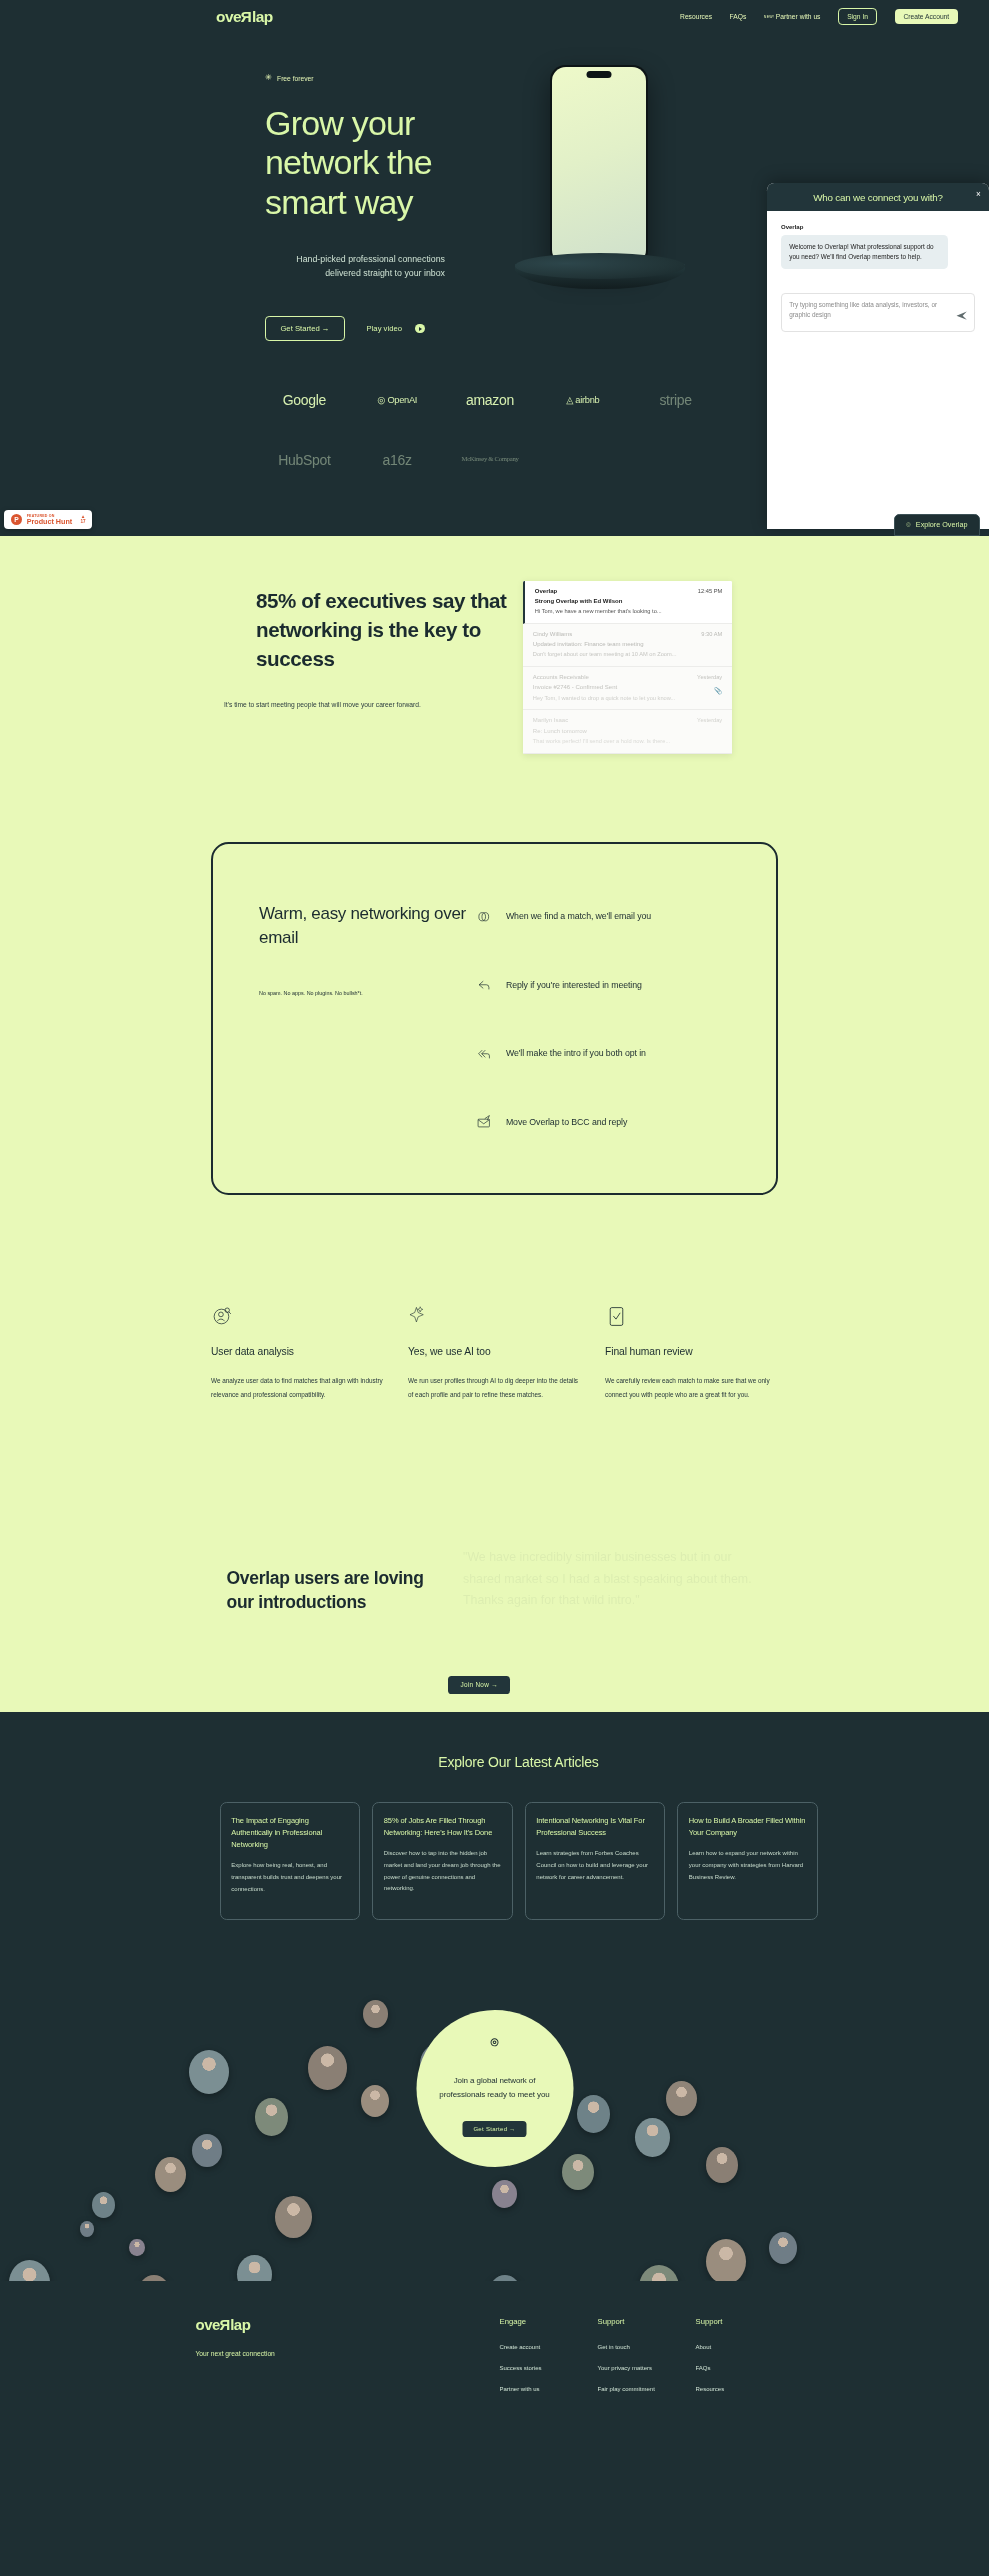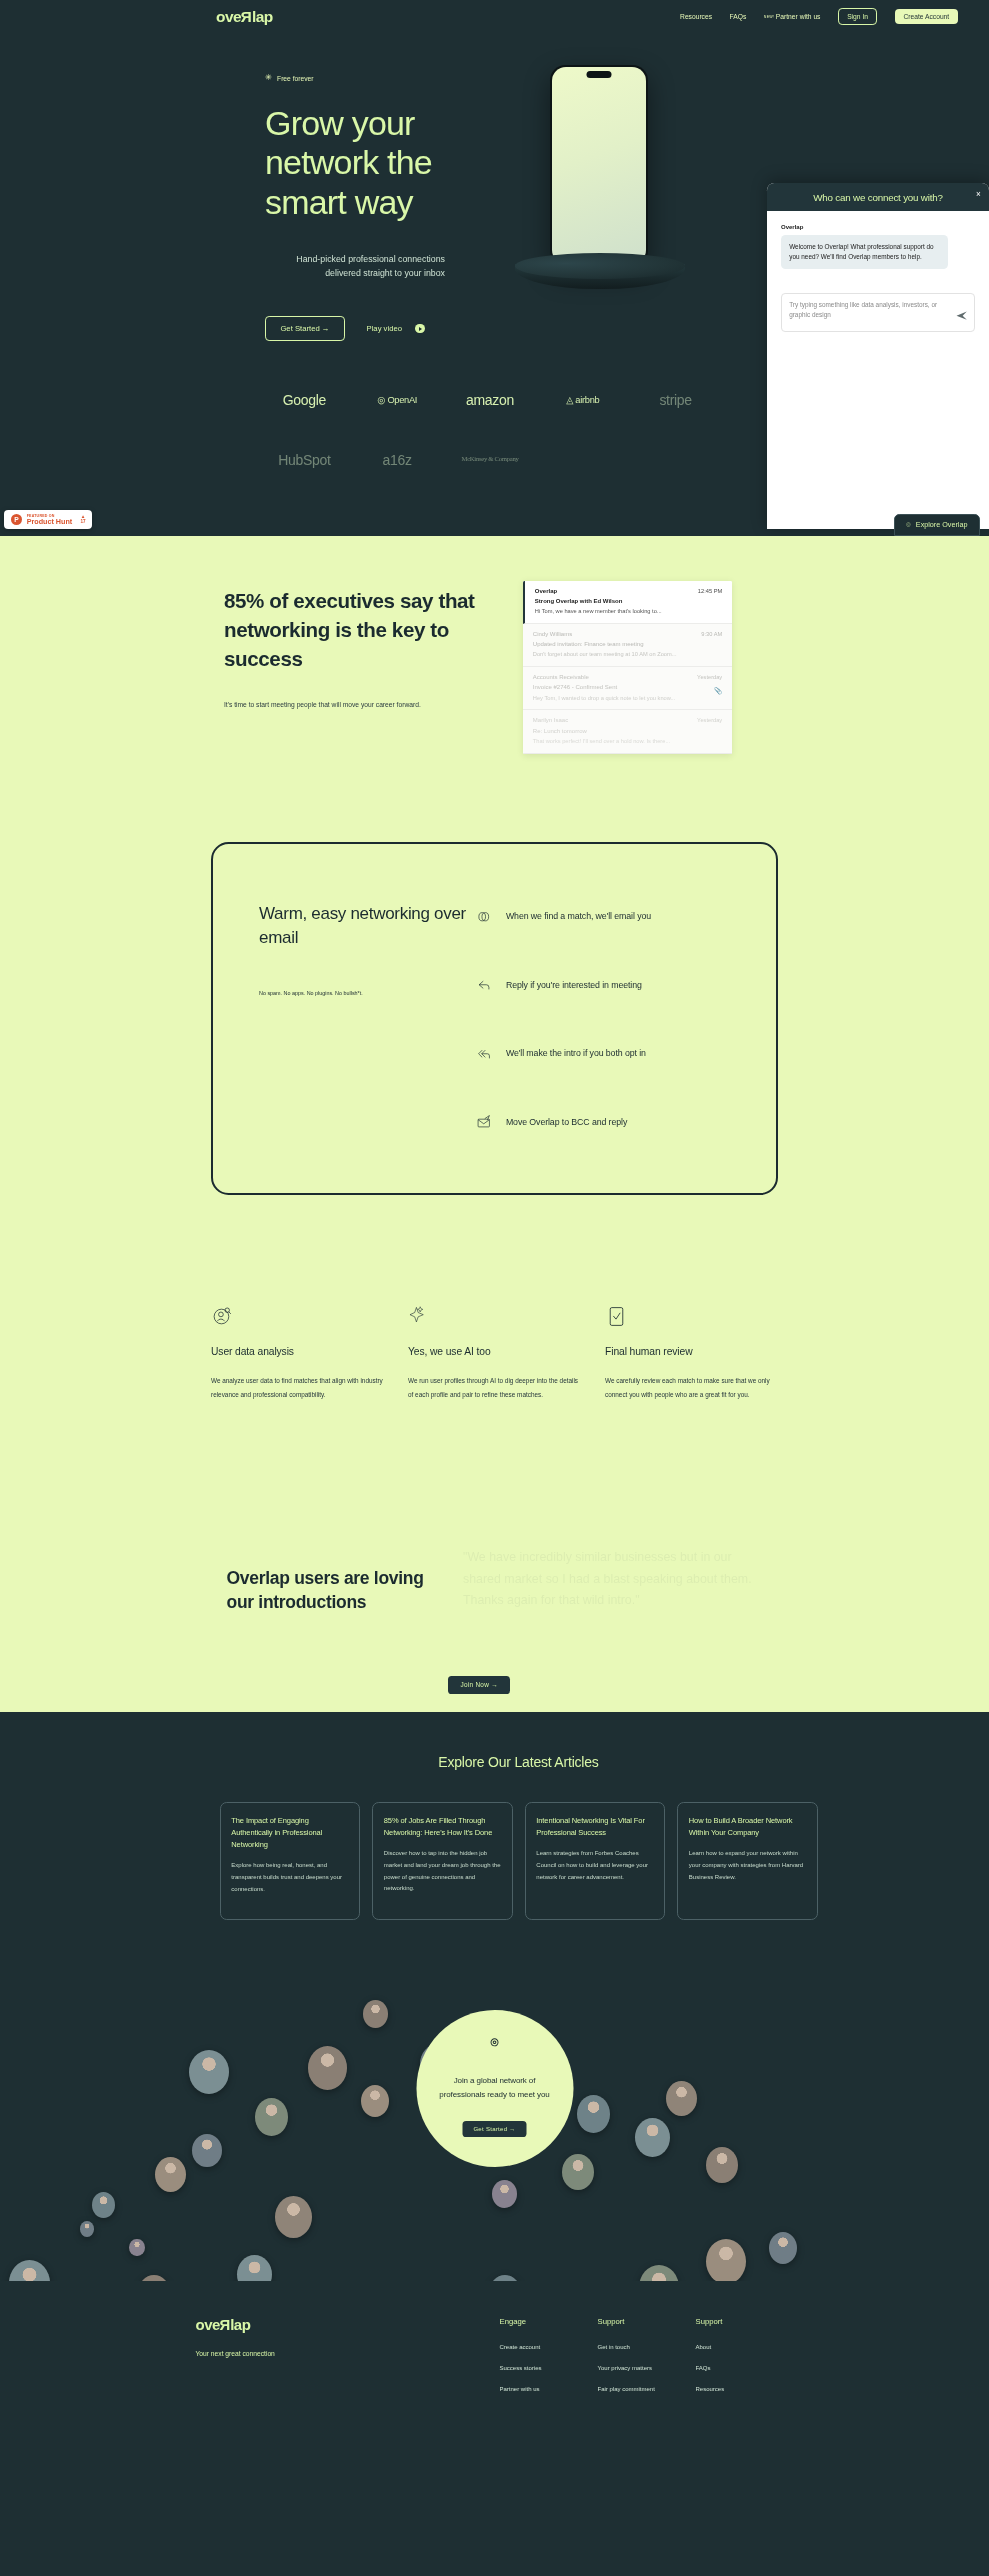--- a/index.html
+++ b/index.html
@@ -274,21 +274,21 @@
 
   
   .lime-sec{ background:var(--lime); color:#1e2f33; position:relative; }
 
   .stats{
     display:flex;gap:0;padding:50px 0 0 0;
   }
   .stats .left{ width:299px;margin-left:224px; }
   .stats h2{
     font-size:20.6px;line-height:1.42;font-weight:700;letter-spacing:-0.4px;
-    color:#1b2b2f;max-width:268px;
+    color:#1b2b2f;max-width:268px;margin-left:32px;
   }
   .stats p{ font-size:6.7px;margin-top:27px;color:#2b3c40; }
   .inbox{
     width:209px;background:#fbfbf9;
     border-radius:1.5px;
     box-shadow:0 1.5px 7.2px rgba(0,0,0,.09);
     overflow:hidden;
     margin-top:-5.2px;
   }
   .mail{
@@ -683,21 +683,21 @@
       </a>
       <a class="art-card" href="#" style="text-decoration:none">
         <h5>85% of Jobs Are Filled Through Networking: Here's How It's Done</h5>
         <p>Discover how to tap into the hidden job market and land your dream job through the power of genuine connections and networking.</p>
       </a>
       <a class="art-card" href="#" style="text-decoration:none">
         <h5>Intentional Networking Is Vital For Professional Success</h5>
         <p>Learn strategies from Forbes Coaches Council on how to build and leverage your network for career advancement.</p>
       </a>
       <a class="art-card" href="#" style="text-decoration:none">
-        <h5>How to Build A Broader Network Within Your Company</h5>
+        <h5>How to Build A Broader Filled Within Your Company</h5>
         <p>Learn how to expand your network within your company with strategies from Harvard Business Review.</p>
       </a>
     </div>
   </section>
 
   <section class="cloud">
     <div id="avatars">
         <div class="av" style="left: 189px; top: 130px; width: 40px; height: 44px; background: radial-gradient(circle at 50% 32%, rgb(203, 184, 166) 0px, rgb(203, 184, 166) 18%, rgb(123, 143, 147) 19%, rgb(123, 143, 147) 100%); box-shadow: rgba(0, 0, 0, 0.35) 0px 2.1px 7.2px;"></div>
         <div class="av" style="left: 308px; top: 126px; width: 39px; height: 44px; background: radial-gradient(circle at 50% 32%, rgb(203, 184, 166) 0px, rgb(203, 184, 166) 18%, rgb(138, 127, 116) 19%, rgb(138, 127, 116) 100%); box-shadow: rgba(0, 0, 0, 0.35) 0px 2.1px 7.2px;"></div>
         <div class="av" style="left: 420px; top: 124px; width: 36px; height: 40px; background: radial-gradient(circle at 50% 32%, rgb(203, 184, 166) 0px, rgb(203, 184, 166) 18%, rgb(111, 125, 134) 19%, rgb(111, 125, 134) 100%); box-shadow: rgba(0, 0, 0, 0.35) 0px 2.1px 7.2px;"></div>

